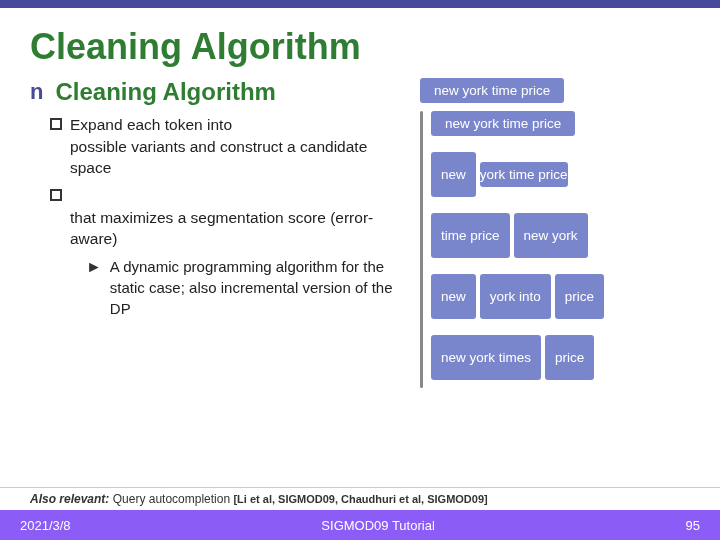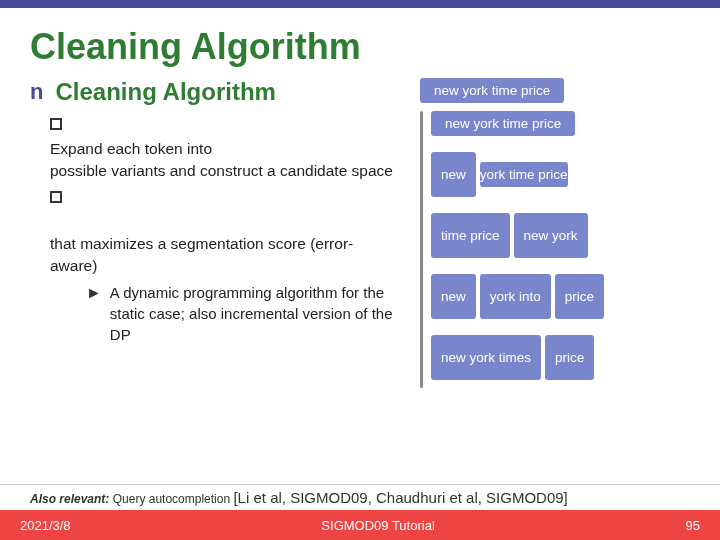--- a/index.html
+++ b/index.html
@@ -57,21 +57,20 @@
     }
 
     .bullet-item {
       display: flex;
       align-items: flex-start;
       gap: 8px;
       margin-bottom: 6px;
       font-size: 15.5px;
       color: #222;
       line-height: 1.4;
-      flex-direction: column;
     }
 
     .bullet-item .square {
       display: inline-block;
       width: 12px;
       height: 12px;
       border: 2px solid #333;
       background: #fff;
       flex-shrink: 0;
       margin-top: 4px;
@@ -123,21 +122,21 @@
       border-radius: 3px;
       white-space: nowrap;
       display: inline-block;
     }
 
     .footer-bar {
       position: absolute;
       bottom: 0;
       left: 0;
       right: 0;
-      background: #ef4444;
+      background: #8b5cf6;
       height: 30px;
       display: flex;
       align-items: center;
       justify-content: space-between;
       padding: 0 20px;
     }
 
     .footer-text {
       color: #fff;
       font-size: 13px;
@@ -154,22 +153,23 @@
       font-size: 12px;
       color: #333;
     }
 
     .footer-also strong {
       font-style: italic;
       text-align: right;
     }
 
     .footer-also .citation {
-      font-size: 15px;
+      font-size: 11px;
       color: #333;
+      font-weight: bold;
     }
 
     .right-col-top {
       margin-bottom: 8px;
     }
 
     .n-bullet {
       font-size: 22px;
       font-weight: bold;
       color: #4a4a9a;

